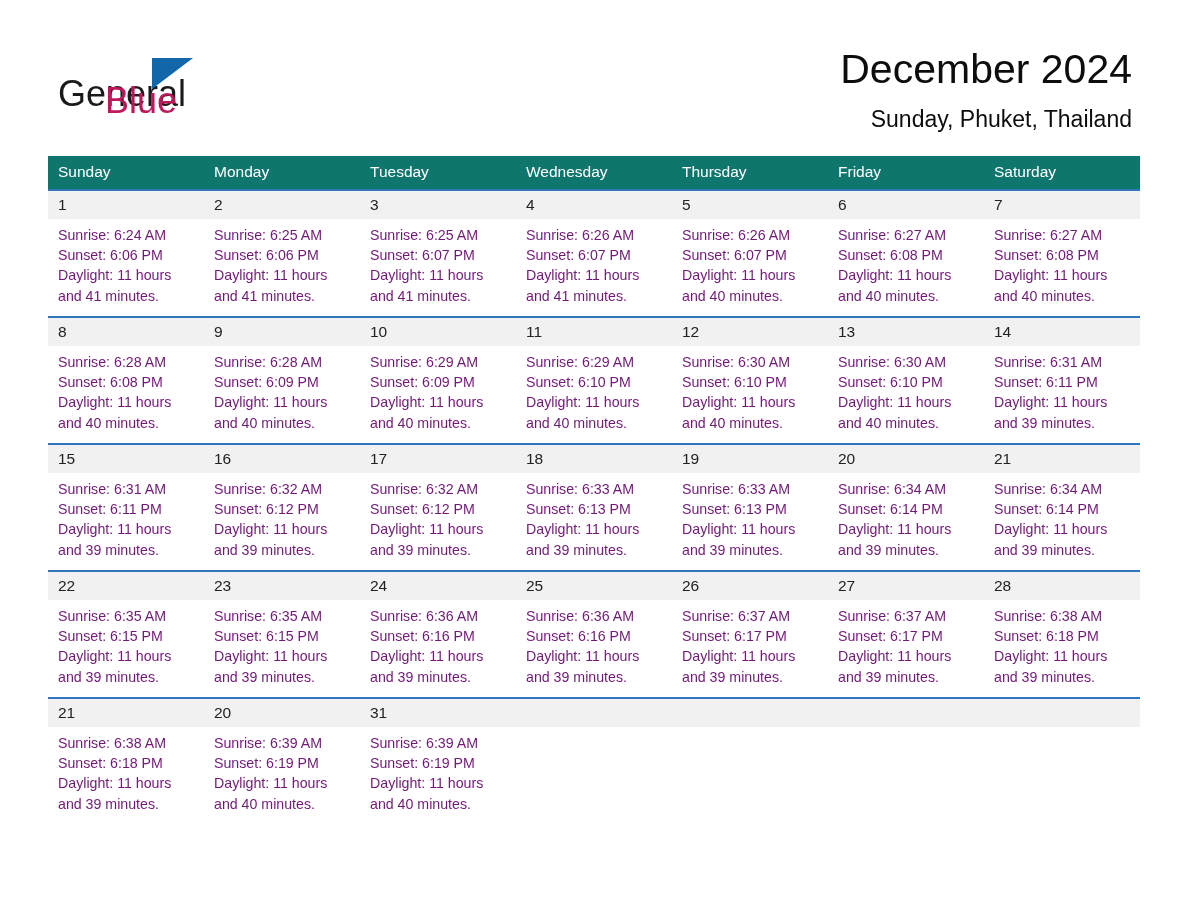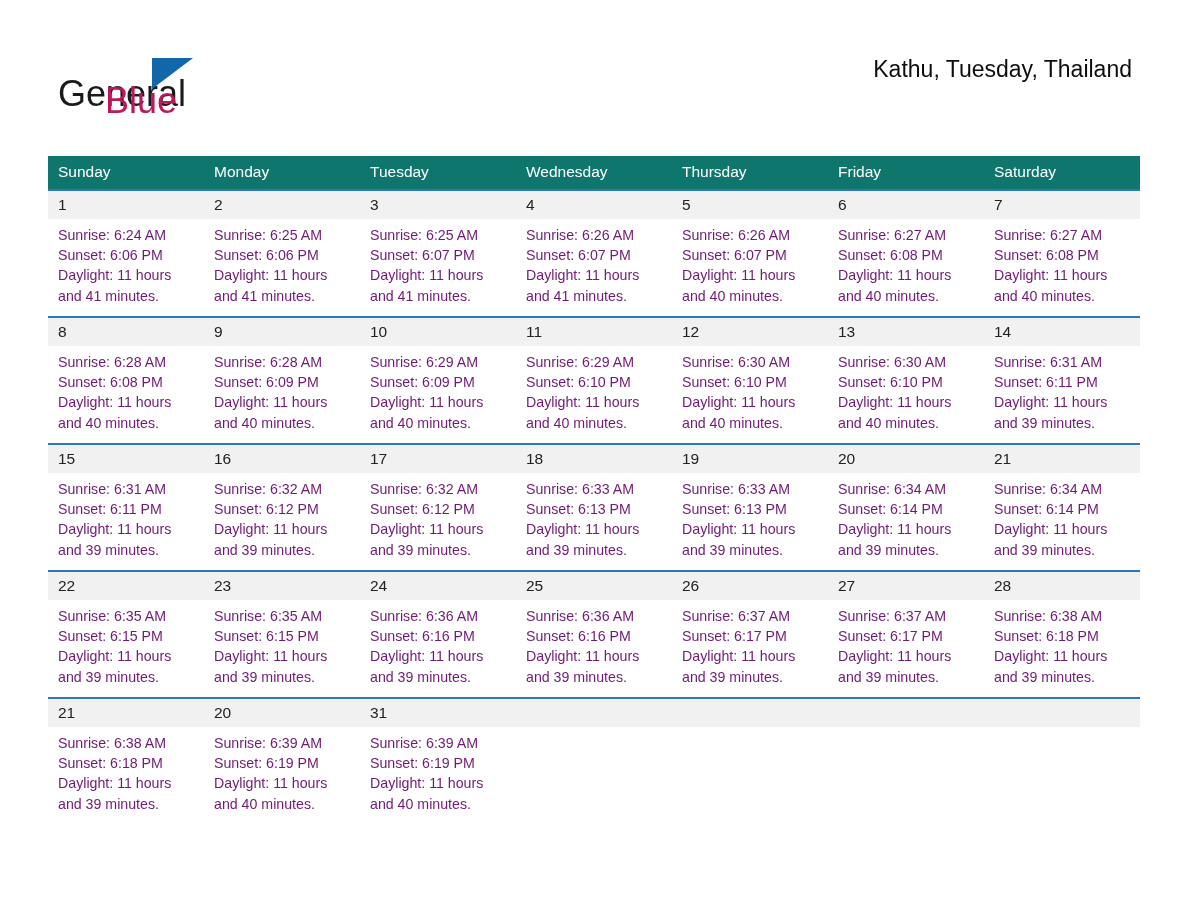--- a/index.html
+++ b/index.html
@@ -152,21 +152,22 @@
 
   <div class="masthead">
 
     <div class="logo">
       <span class="logo-line1">General</span>
       <span class="logo-tri"></span>
       <span class="logo-line2">Blue</span>
     </div>
 
     <div class="title-block">
-      <div class="cal-subtitle">Kathu, Tuesday, Thailand</div>
+      <div class="cal-title">December 2024</div>
+      <div class="cal-subtitle">Sunday, Phuket, Thailand</div>
     </div>
 
   </div>
 
   <table class="calendar">
     <colgroup>
       <col>
         <col>
         <col>
         <col>

